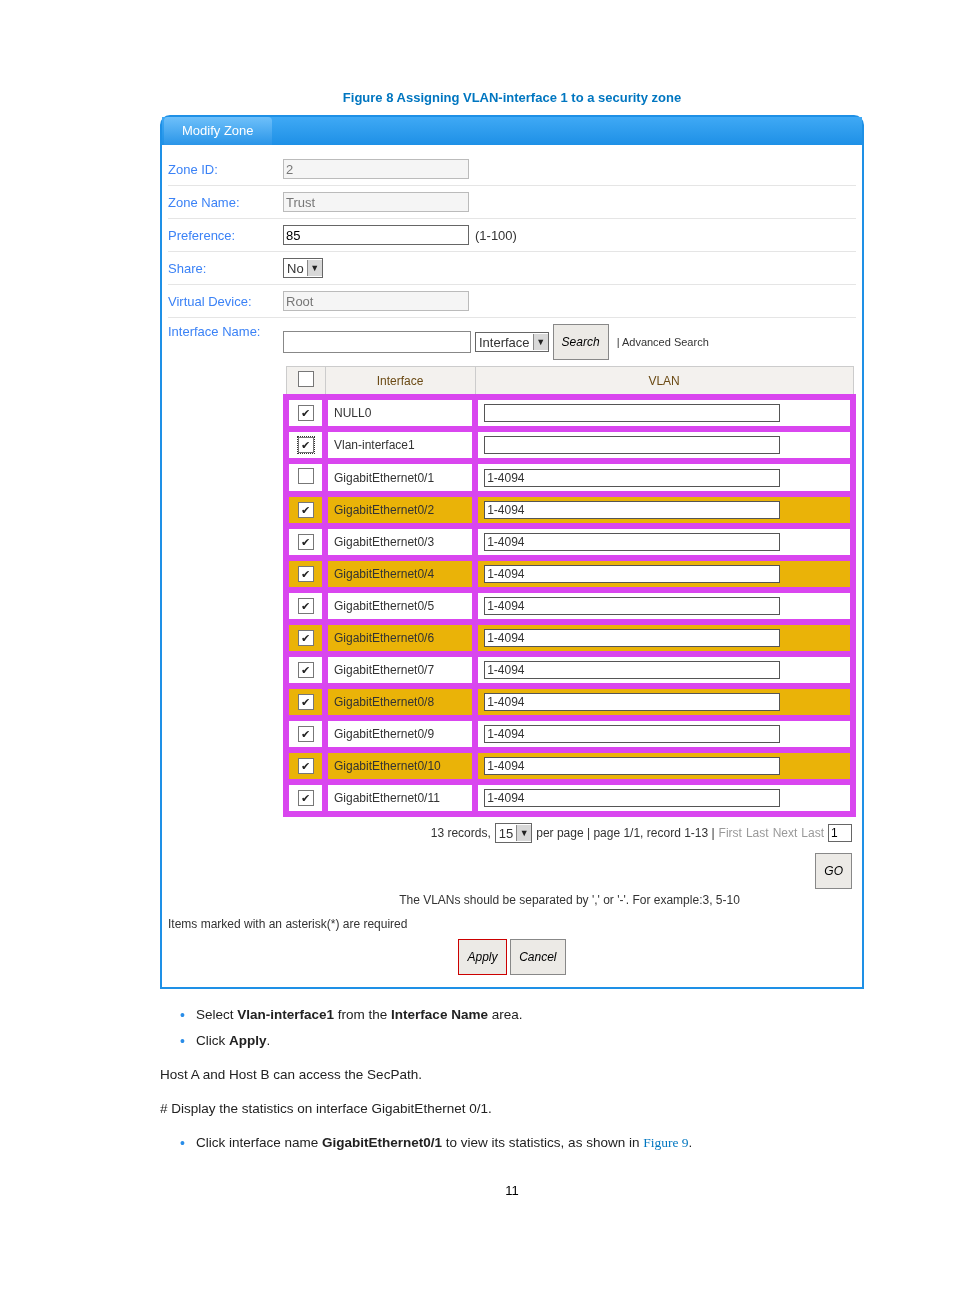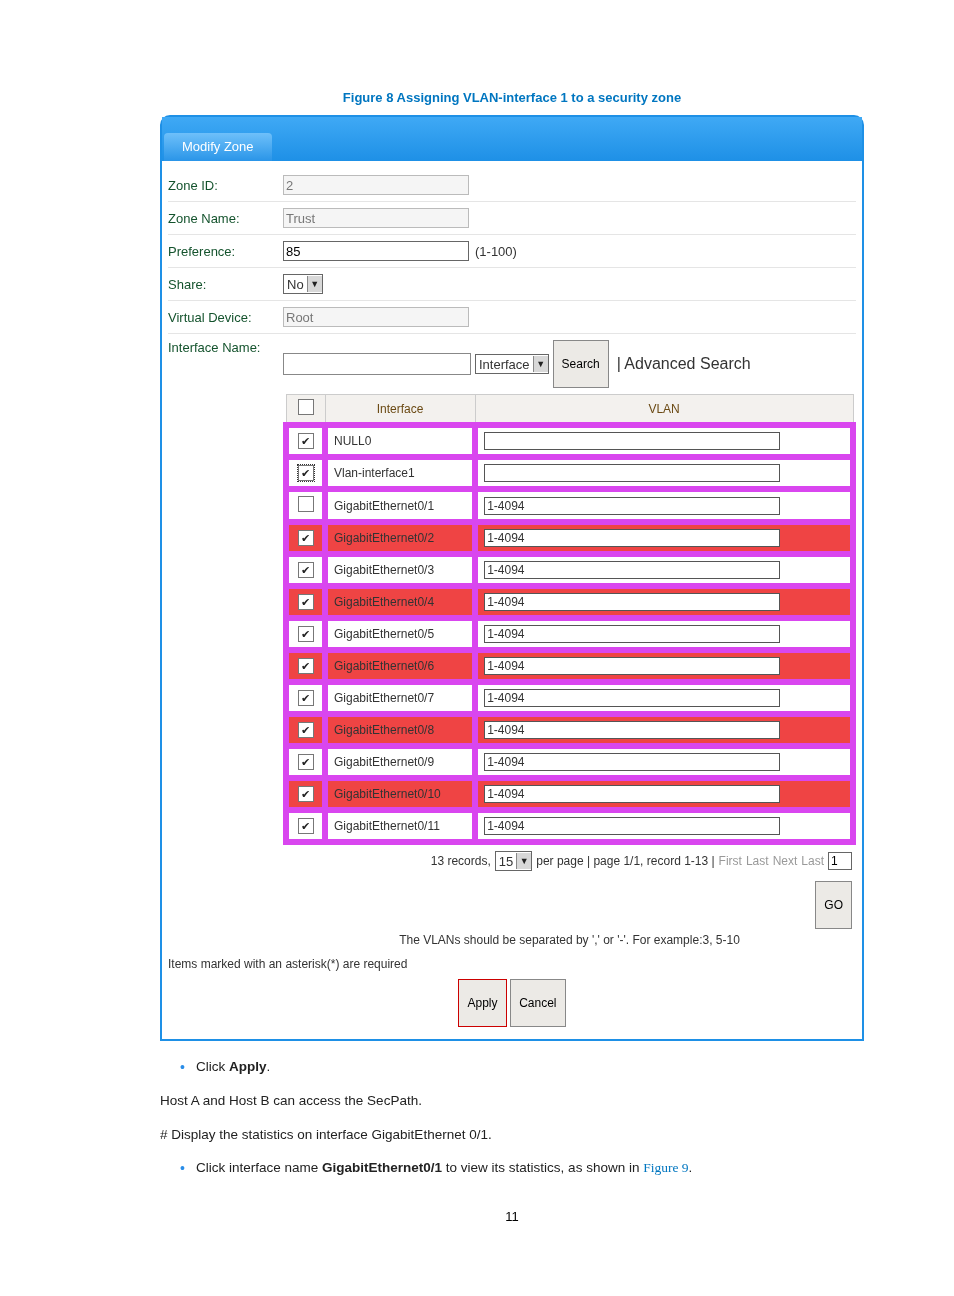--- a/index.html
+++ b/index.html
@@ -21,21 +21,21 @@
     margin-bottom: 10px;
     text-align: center;
   }
   .panel {
     border: 2px solid #1e90e6;
     border-radius: 10px 10px 0 0;
     overflow: visible;
   }
   .tab-bar {
     background: linear-gradient(#3fa9f5, #1e90e6);
-    height: 44px;
+    height: 28px;
     display: flex;
     align-items: flex-end;
   }
   .tab {
     background: linear-gradient(#6ec0fa, #2a95e8);
     color: #fff;
     font-size: 13px;
     padding: 6px 18px;
     border-radius: 4px 4px 0 0;
     margin-left: 2px;
@@ -48,21 +48,21 @@
     color: #333;
   }
   .frow {
     display: flex;
     align-items: center;
     padding: 6px 0;
     border-bottom: 1px solid #e5e5e5;
   }
   .frow .flabel {
     width: 115px;
-    color: #14532d;
+    color: #3b82f6;
   }
   .frow-noborder { border-bottom: none; }
   .input-disabled {
     width: 180px;
     height: 18px;
     border: 1px solid #bbb;
     background: #f5f5f5;
     color: #777;
     padding: 0 2px;
     font-size: 13px;
@@ -119,48 +119,49 @@
     position: absolute;
     left: 1px;
     top: 2px;
     color: #999;
     font-size: 12px;
   }
   .search-button, .go-button, .apply-button, .cancel-button {
     border: 1px solid #888;
     background: #eceae6;
     font-size: 12px;
-    padding: 16px 8px;
+    padding: 10px 8px;
     cursor: pointer;
+    font-style: italic;
   }
   .apply-button { border: 1px solid #c00; }
   .adv-search {
     color: #333;
-    font-size: 16px;
+    font-size: 11px;
     margin-left: 4px;
   }
   table.iface-table {
     width: 100%;
     border-collapse: collapse;
     margin-top: 6px;
     font-size: 12px;
   }
   table.iface-table th {
     background: #f3f1ee;
     color: #6b4a14;
     font-weight: normal;
     padding: 4px 6px;
     border: 1px solid #ccc;
   }
   table.iface-table td {
     padding: 4px 6px;
     border: 6px solid #d946ef;
     vertical-align: middle;
   }
-  table.iface-table tr.alt td { background: #ef4444; }
+  table.iface-table tr.alt td { background: #eab308; }
   .chk {
     width: 14px;
     height: 14px;
     border: 1px solid #777;
     background: #fff;
     display: inline-flex;
     align-items: center;
     justify-content: center;
     font-size: 11px;
     color: #222;
@@ -395,20 +396,23 @@
       <div class="action-row">
         <button class="apply-button">Apply</button>
         <button class="cancel-button">Cancel</button>
       </div>
     </div>
   </div>
 
   <div class="body-text">
     <ul class="bullets">
       <li>
+        <span>Select </span><span class="bold">Vlan-interface1</span><span> from the </span><span class="bold">Interface Name</span><span> area.</span>
+      </li>
+      <li>
         <span>Click </span><span class="bold">Apply</span><span>.</span>
       </li>
     </ul>
     <p>Host A and Host B can access the SecPath.</p>
     <p># Display the statistics on interface GigabitEthernet 0/1.</p>
     <ul class="bullets">
       <li>
         <span>Click interface name </span><span class="bold">GigabitEthernet0/1</span><span> to view its statistics, as shown in </span><span class="figure-link">Figure 9</span><span>.</span>
       </li>
     </ul>

